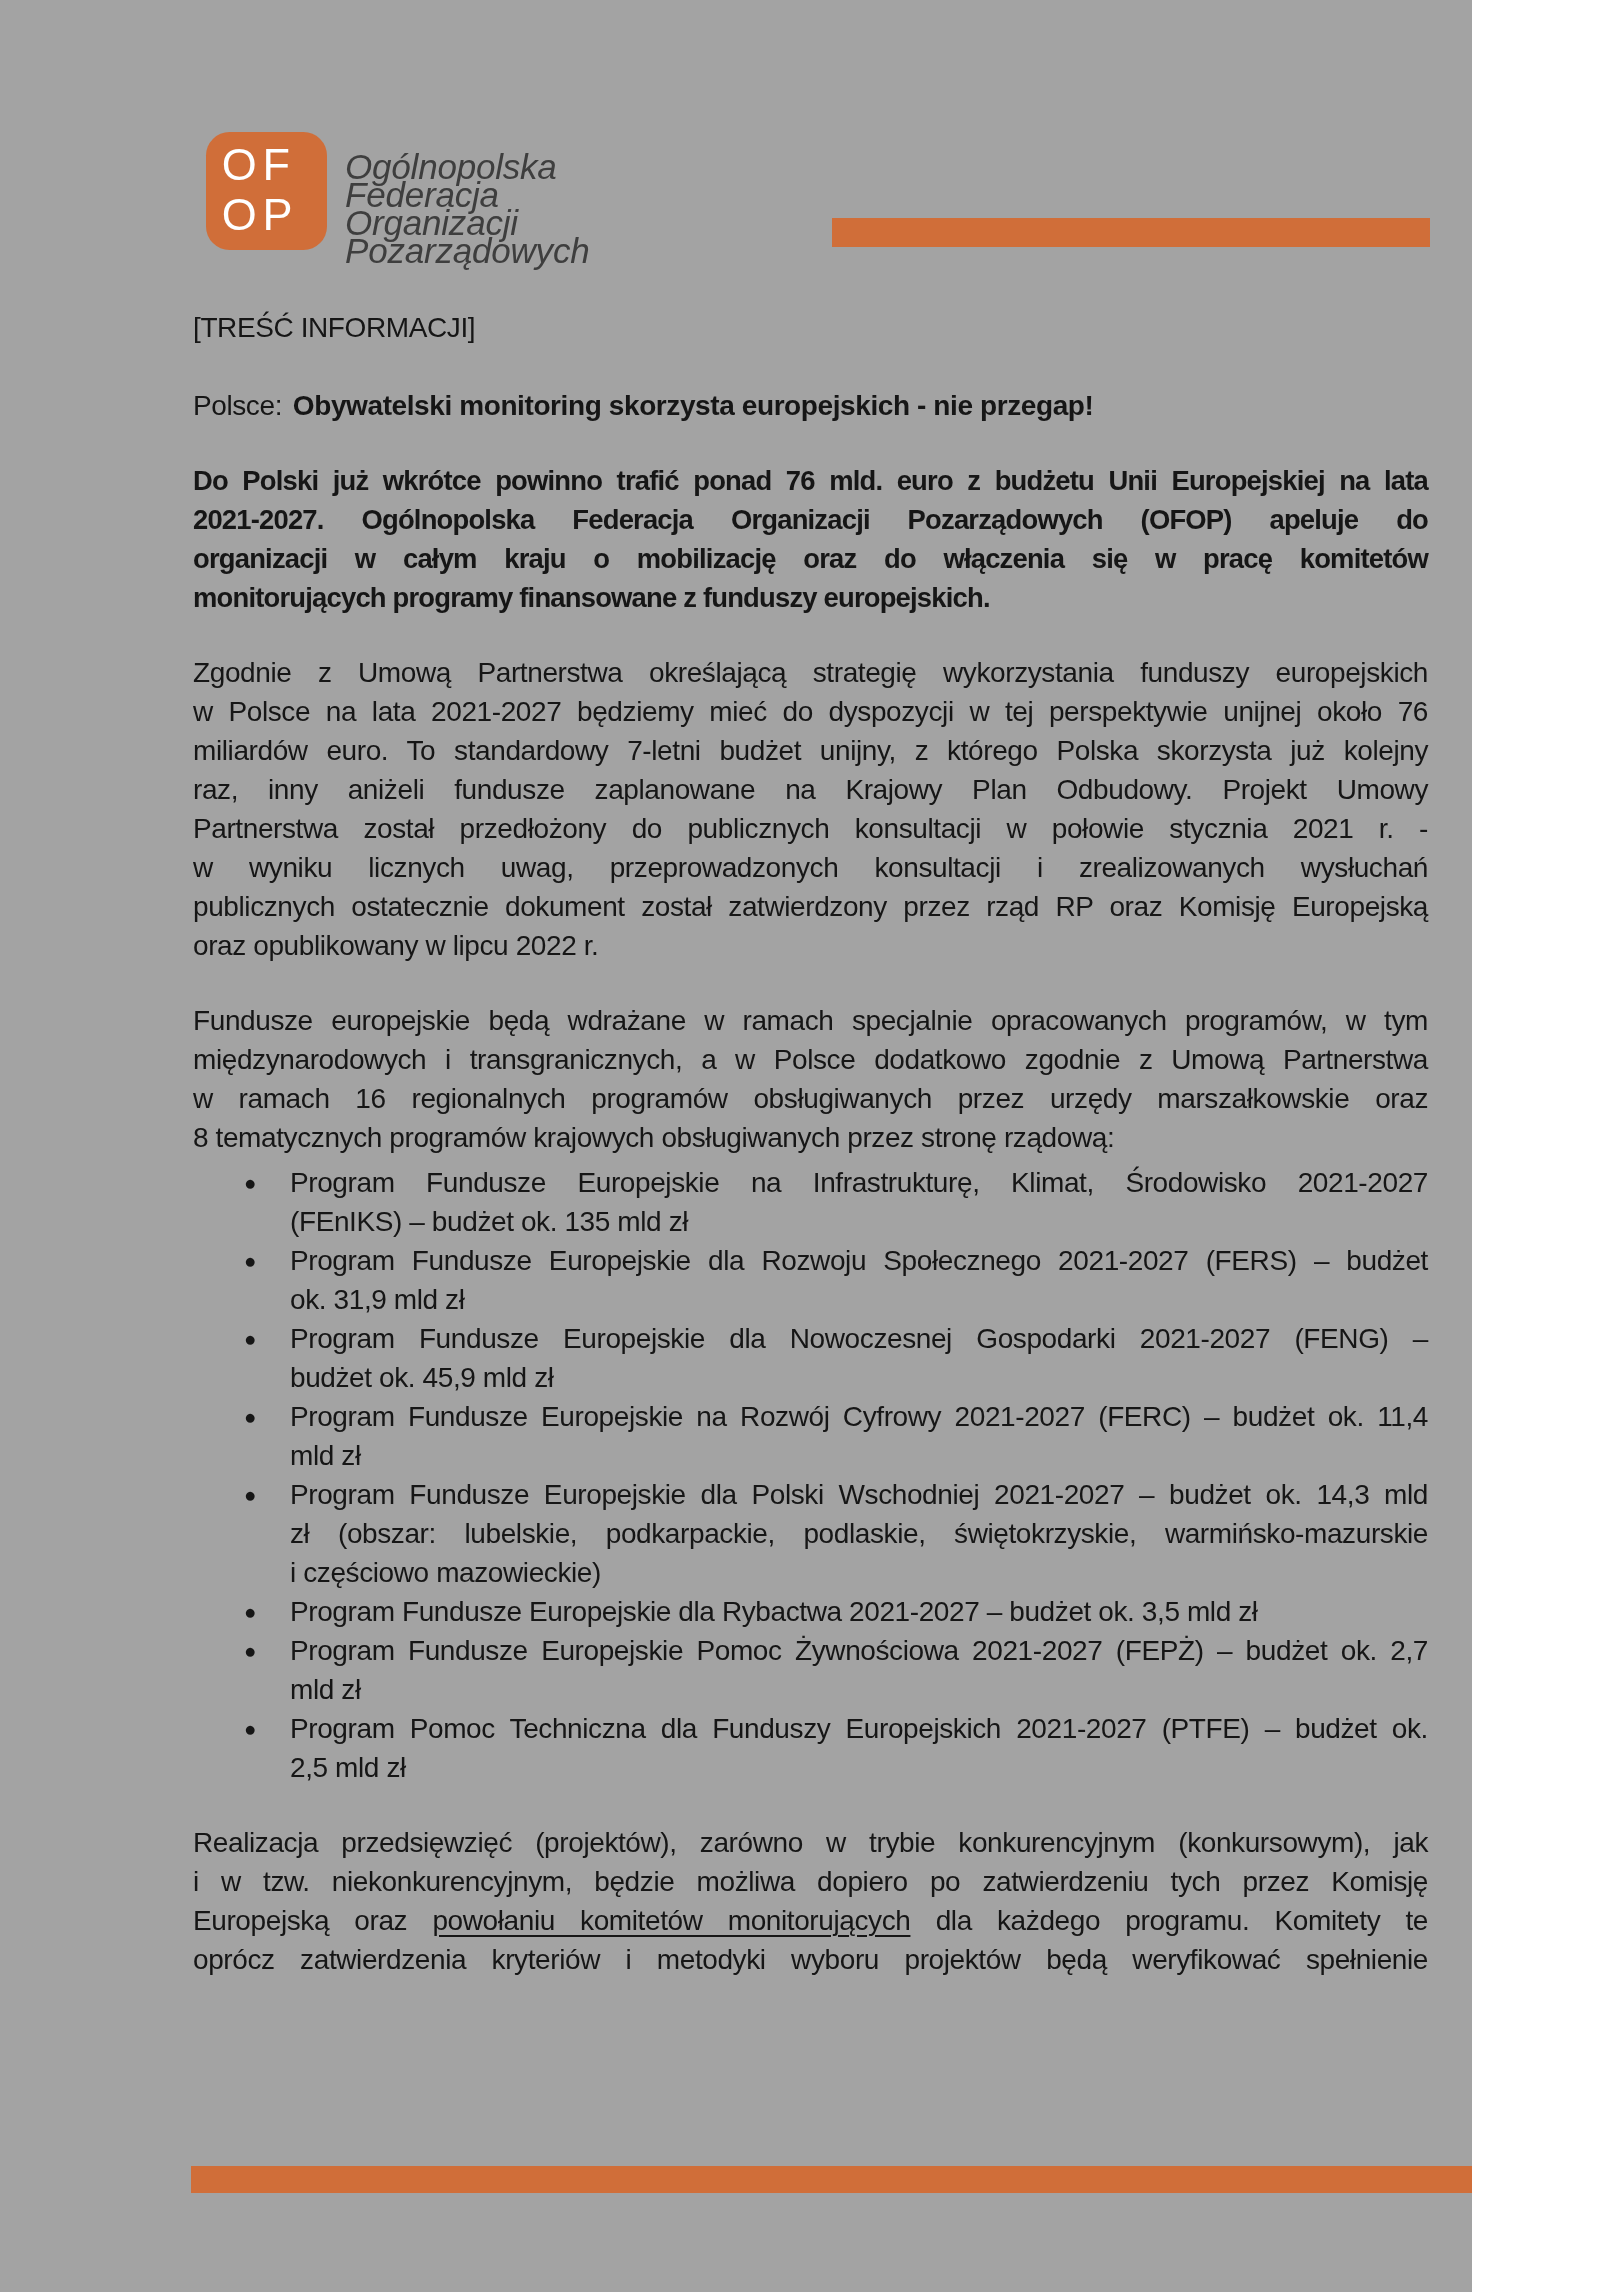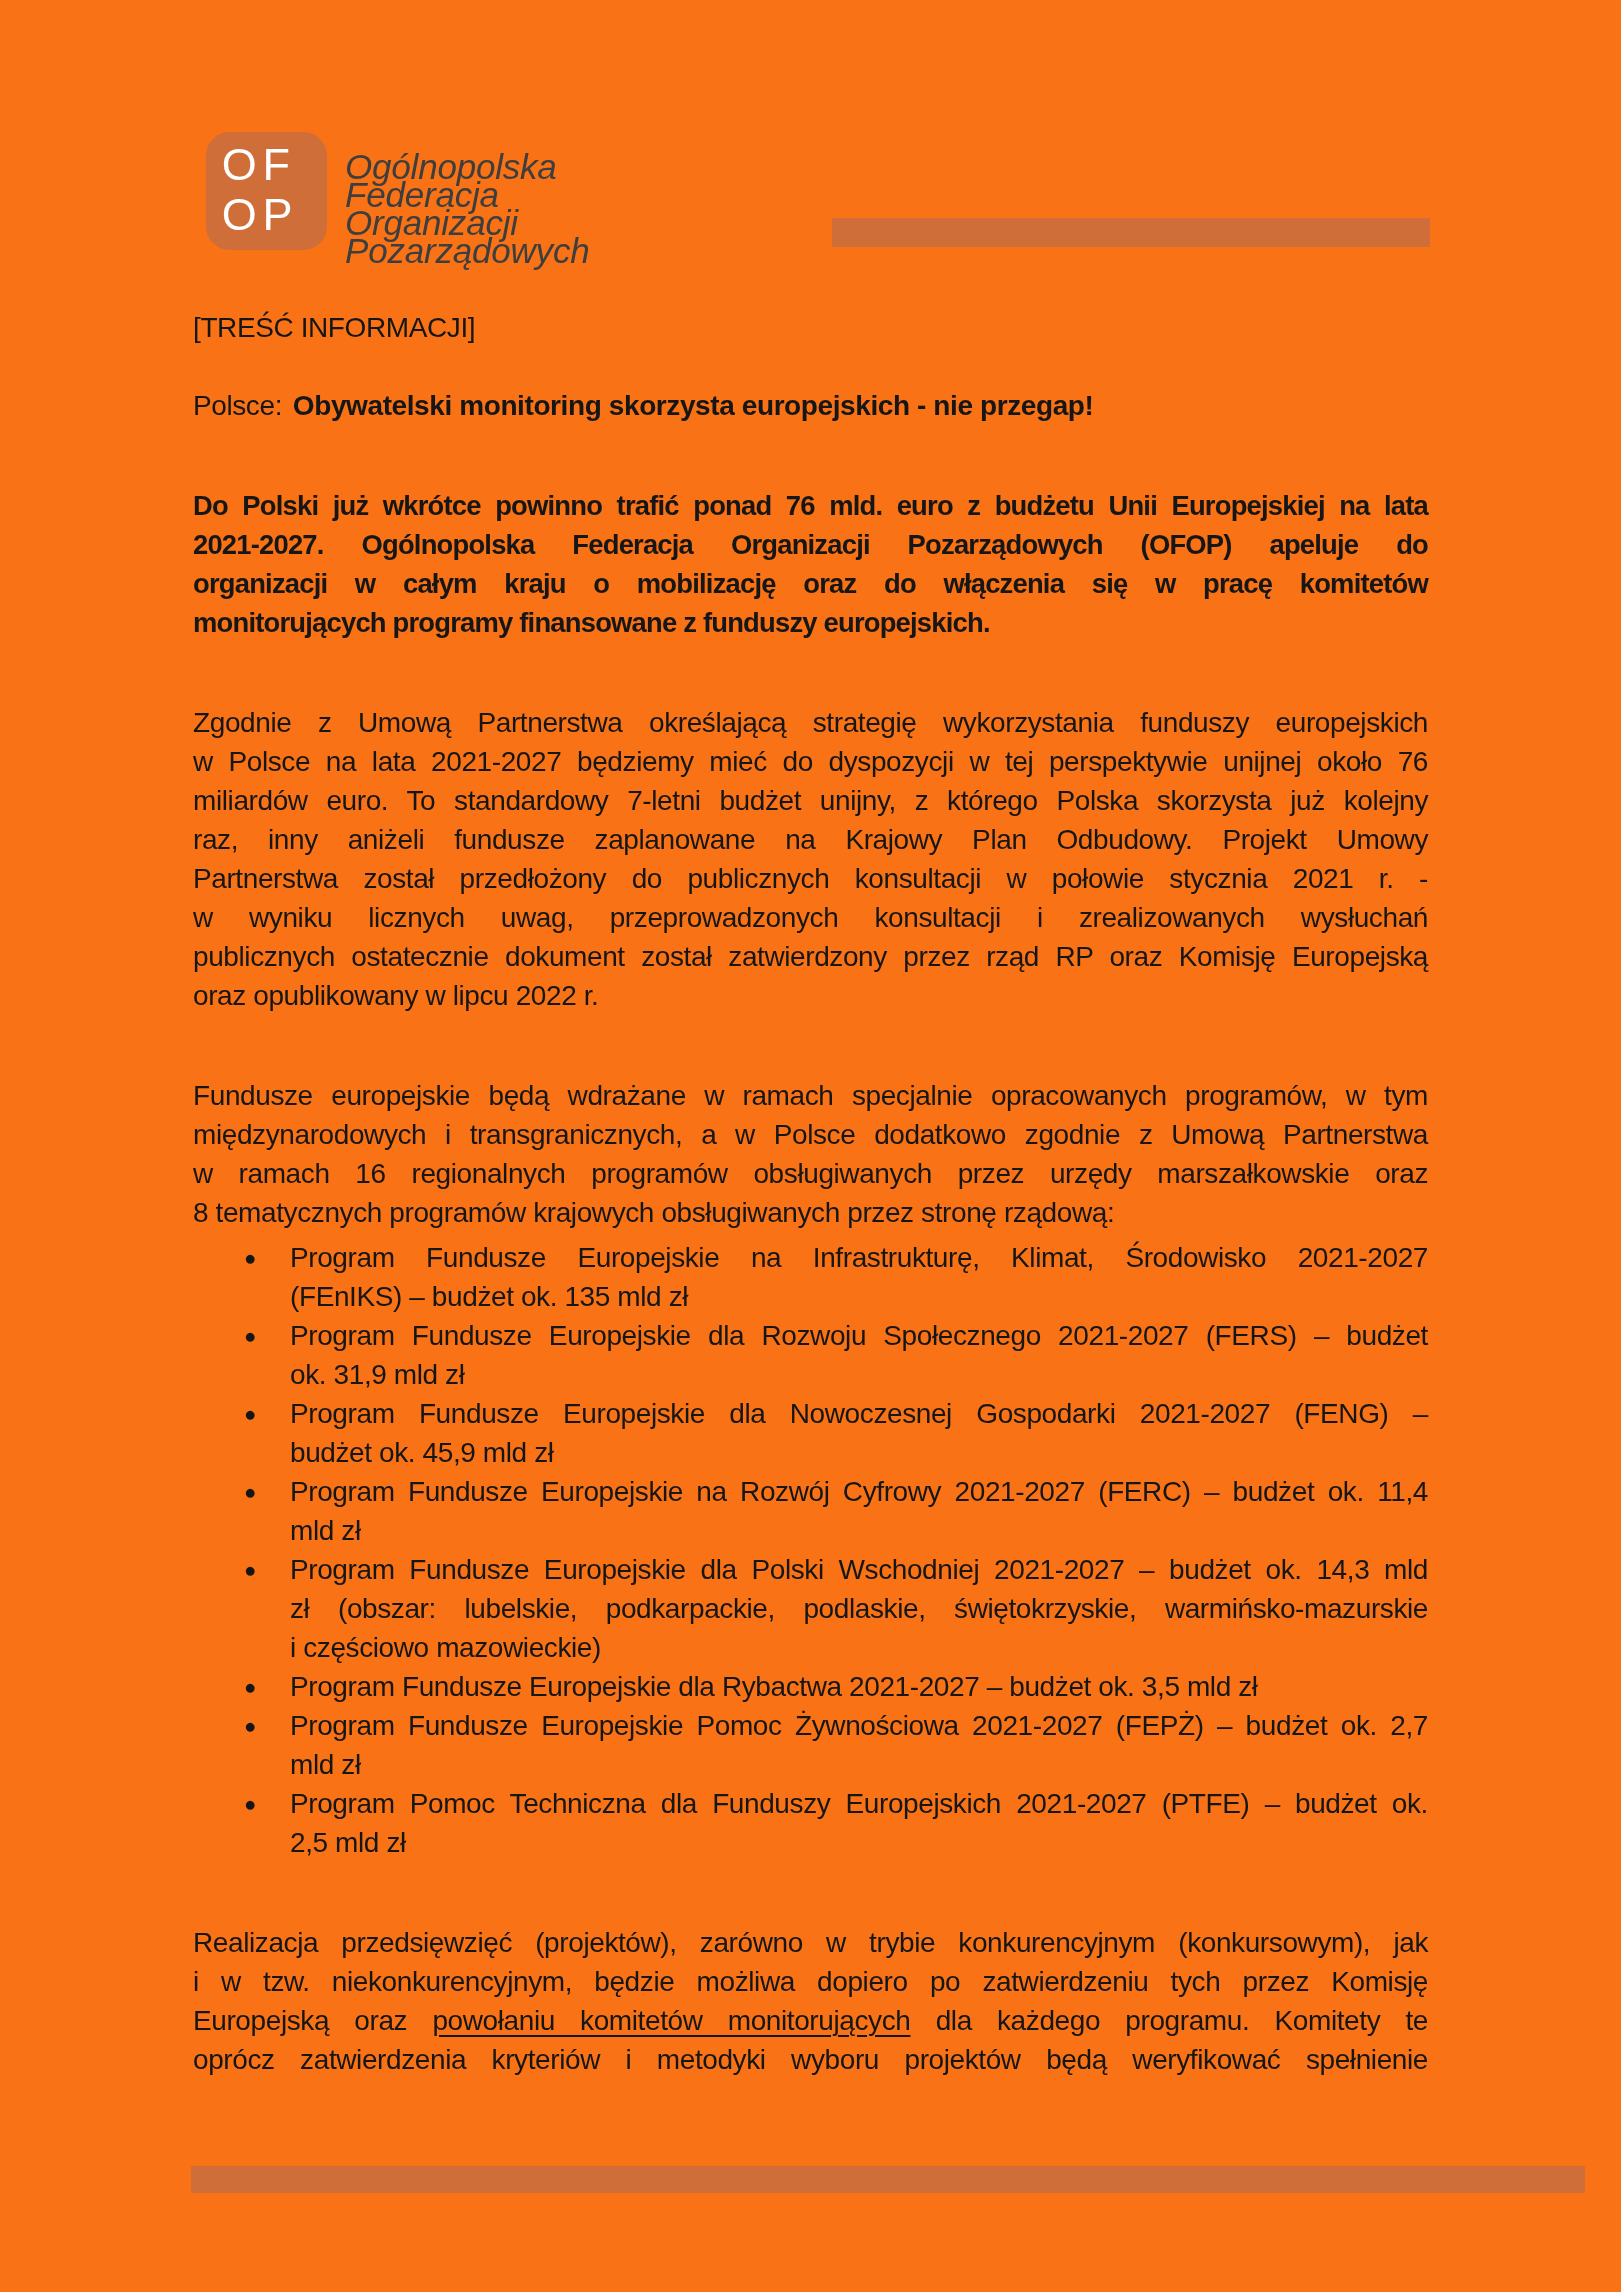--- a/index.html
+++ b/index.html
@@ -3,23 +3,23 @@
 <meta charset="utf-8">
 <style>
   :root{
     --accent:#D06E39;
     --logo-text:#3E3E3E;
     --body-text:#161616;
   }
   html,body{margin:0;padding:0;background:#ffffff;}
   .page{
     position:relative;
-    width:1621px;
+    width:1472px;
     height:2293px;
-    background:#f97316;
+    background:#a3a3a3;
     overflow:hidden;
     font-family:"Liberation Sans","DejaVu Sans",sans-serif;
     color:var(--body-text);
   }
 
   
   .logo-badge{
     position:absolute;left:206px;top:132px;
     width:121px;height:118px;
     background:var(--accent);
@@ -51,21 +51,21 @@
   .subject-line{margin-top:39px;white-space:nowrap;}
   .subject-label{margin-right:10.8px;}
   .subject-title{font-weight:bold;}
 
   .pline{
     white-space:nowrap;
     text-align:justify;
     text-align-last:justify;
   }
   .pline.last{text-align-last:left;}
-  .paragraph{margin-top:61px;}
+  .paragraph{margin-top:36px;}
   .paragraph.bold .pline{
     font-weight:bold;
     font-size:27.4px;
     letter-spacing:-0.8px;
   }
   .bullet-list{margin-top:5.9px;}
   .bullet-item{position:relative;padding-left:97px;}
   .bullet-marker{
     position:absolute;left:51px;top:0;
     font-size:20.6px;line-height:39px;

